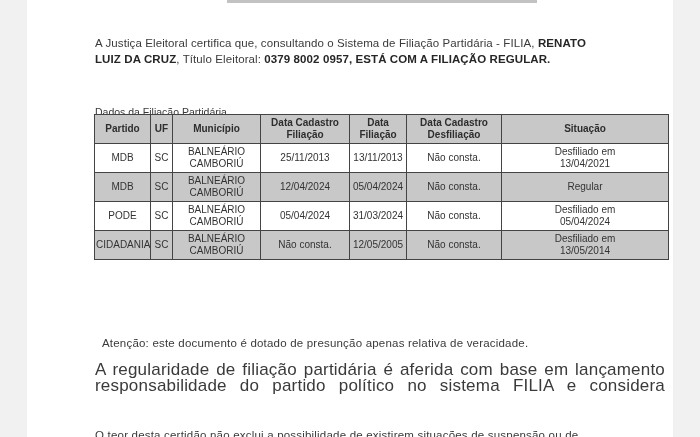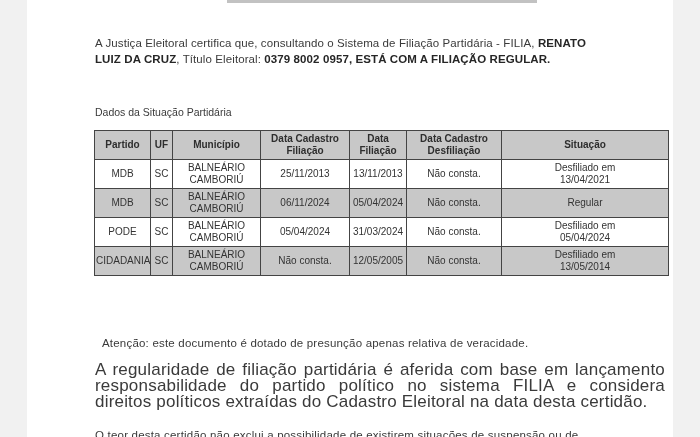--- a/index.html
+++ b/index.html
@@ -33,21 +33,21 @@
   }
   .cert-text b { color: #262626; }
   .table-caption {
     position: absolute;
     left: 68px; top: 106px;
     font-size: 10.5px;
     color: #3a3a3a;
   }
   .doc-table {
     position: absolute;
-    left: 67px; top: 130px;
+    left: 67px; top: 114px;
     width: 574px;
     border-collapse: collapse;
     table-layout: fixed;
     font-size: 10px;
     line-height: 12px;
     color: #333333;
   }
   .doc-table th, .doc-table td {
     border: 1px solid #444444;
     text-align: center;
@@ -93,21 +93,21 @@
 </style>
 </head>
 <body>
 
 <div class="paper">
 
   <div class="header-remnant"></div>
 
   <p class="cert-text"><span>A Justiça Eleitoral certifica que, consultando o Sistema de Filiação Partidária - FILIA, </span><b>RENATO</b><br><b>LUIZ DA CRUZ</b><span>, Título Eleitoral: </span><b>0379 8002 0957, ESTÁ COM A FILIAÇÃO REGULAR.</b></p>
 
-  <div class="table-caption">Dados da Situação Partidária</div>
+  <div class="table-caption">Dados da Filiação Partidária</div>
 
   <table class="doc-table">
     <colgroup>
         <col style="width: 56px;">
         <col style="width: 22px;">
         <col style="width: 88px;">
         <col style="width: 89px;">
         <col style="width: 57px;">
         <col style="width: 95px;">
         <col style="width: 167px;">
@@ -136,21 +136,21 @@
           <td>13/11/2013</td>
           <td>Não consta.</td>
           <td>Desfiliado em
 13/04/2021</td>
         </tr>
         <tr>
           <td>MDB</td>
           <td>SC</td>
           <td>BALNEÁRIO
 CAMBORIÚ</td>
-          <td>06/11/2024</td>
+          <td>12/04/2024</td>
           <td>05/04/2024</td>
           <td>Não consta.</td>
           <td>Regular</td>
         </tr>
         <tr>
           <td>PODE</td>
           <td>SC</td>
           <td>BALNEÁRIO
 CAMBORIÚ</td>
           <td>05/04/2024</td>
@@ -171,18 +171,17 @@
 13/05/2014</td>
         </tr>
       </tbody>
   </table>
 
   <p class="note-attention">Atenção: este documento é dotado de presunção apenas relativa de veracidade.</p>
 
   <div class="note-paragraph">
     <div class="jline">A regularidade de filiação partidária é aferida com base em lançamento feito sob</div>
     <div class="jline">responsabilidade do partido político no sistema FILIA e considera informações sobre o gozo de</div>
-    <div>direitos políticos extraídas do Cadastro Eleitoral na data desta certidão.</div>
   </div>
 
   <p class="note-cutoff">O teor desta certidão não exclui a possibilidade de existirem situações de suspensão ou de</p>
 
 </div>
 
 </body></html>

